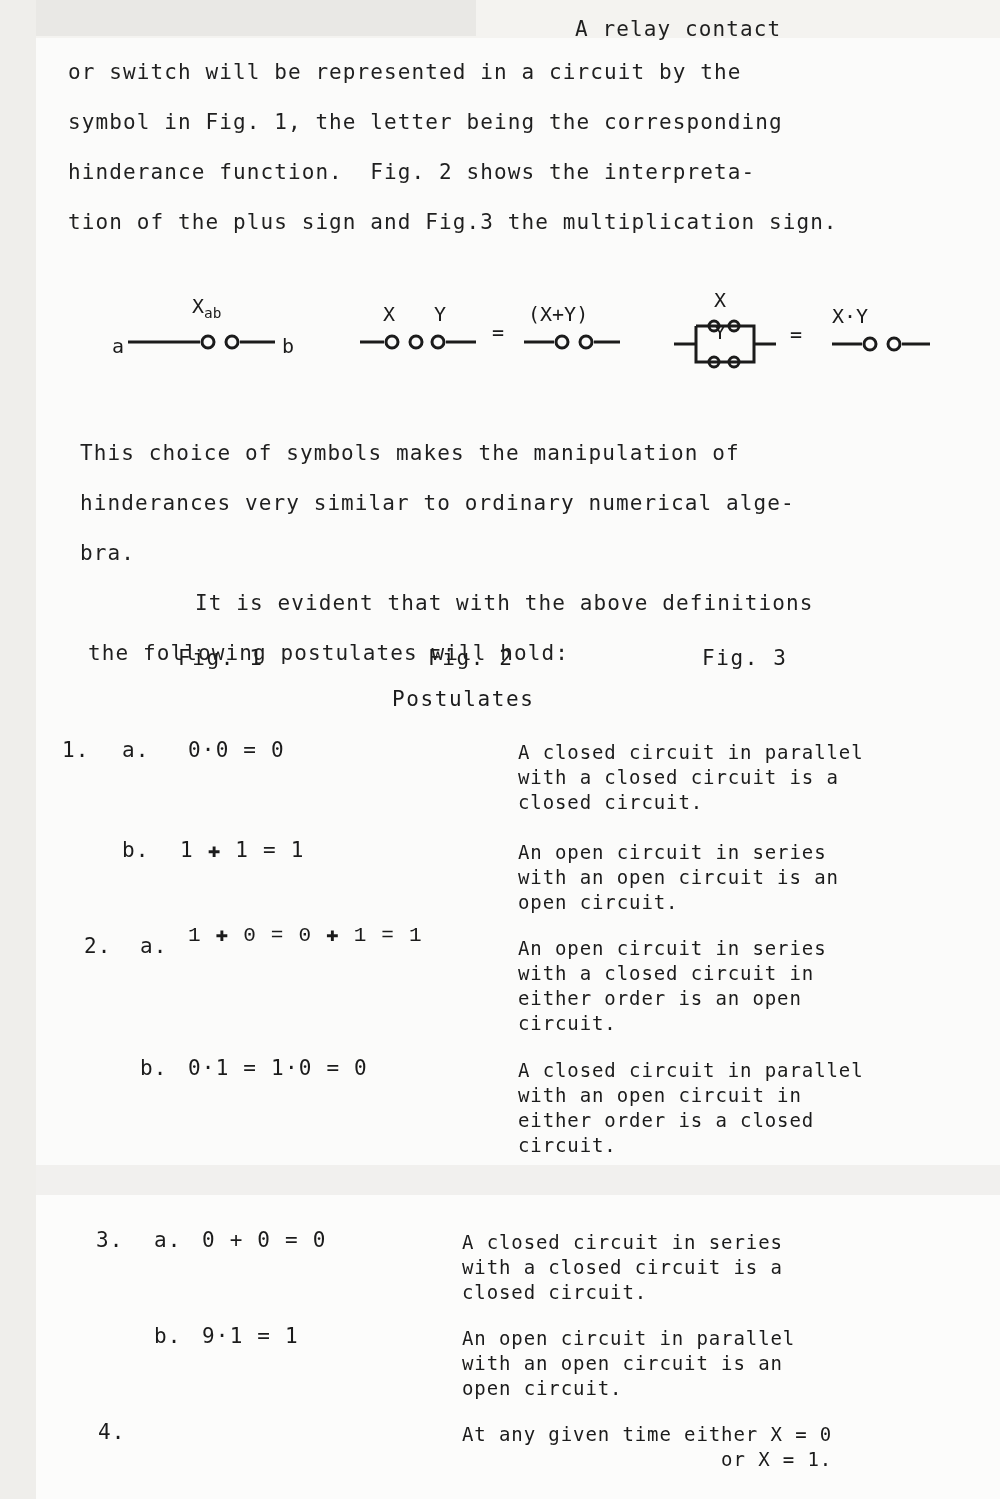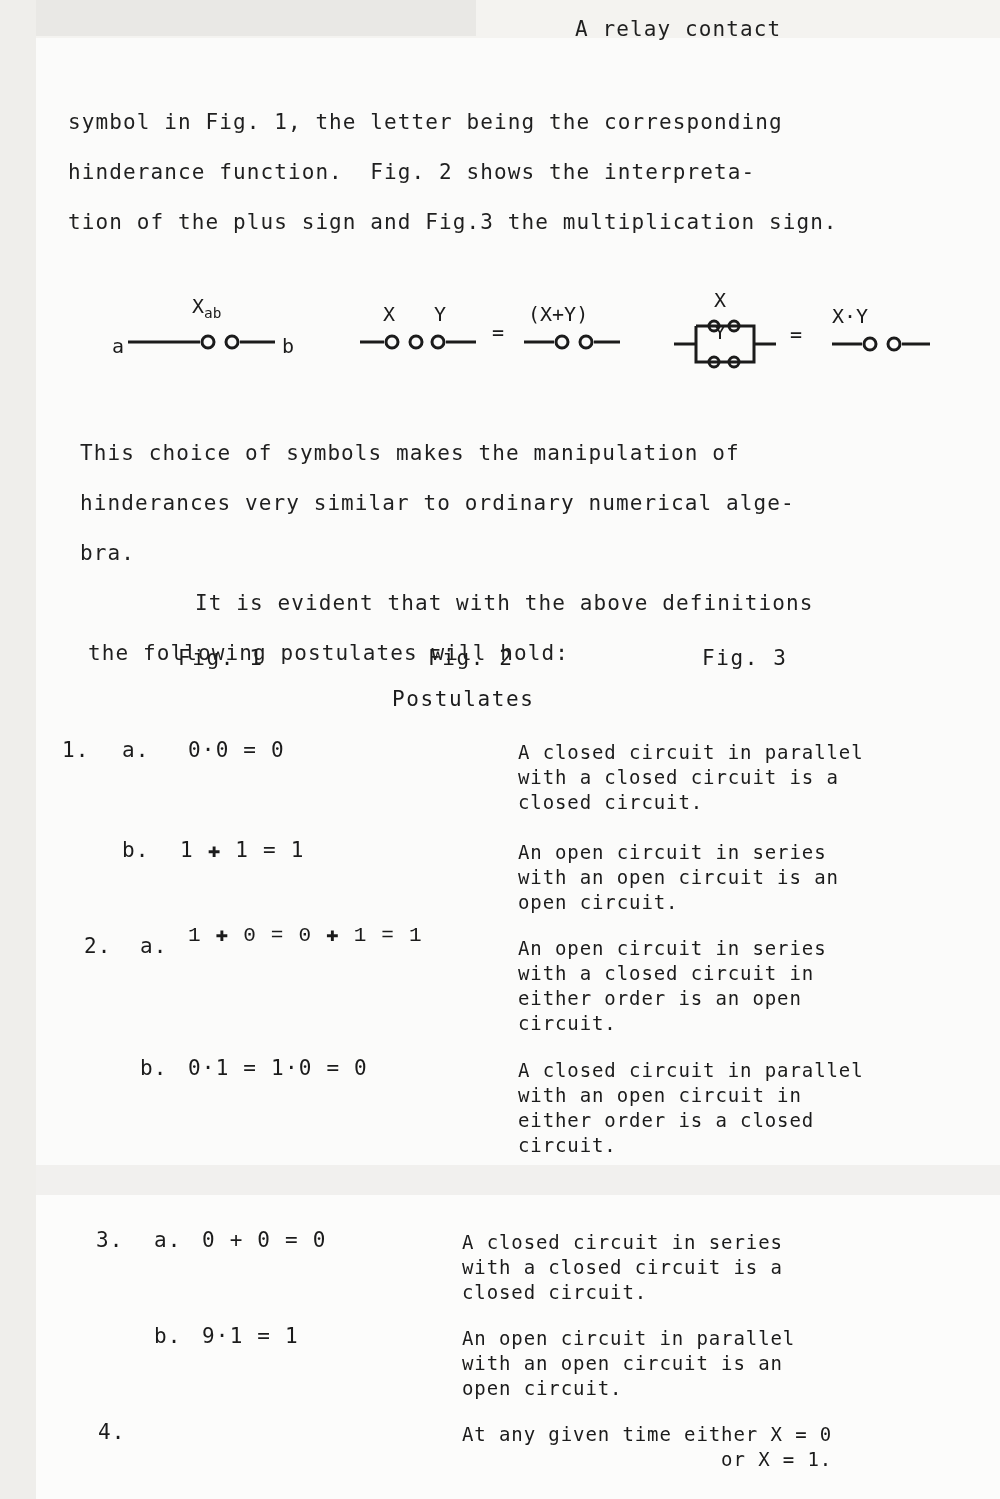--- a/index.html
+++ b/index.html
@@ -117,20 +117,21 @@
 </head>
 <body>
 
 <div class="page"></div>
 <div class="edge-left"></div>
 <div class="edge-top-block"></div>
 
 <div class="content">
 
   <div class="para t1">A relay contact</div>
+  <div class="para t2">or switch will be represented in a circuit by the</div>
   <div class="para t3">symbol in Fig. 1, the letter being the corresponding</div>
   <div class="para t4">hinderance function.  Fig. 2 shows the interpreta-</div>
   <div class="para t5">tion of the plus sign and Fig.3 the multiplication sign.</div>
 
   <div class="figures">
 
     <svg width="260" height="80" style="position:absolute;left:110px;top:20px;">
       <line x1="18" y1="42" x2="90" y2="42" stroke="#1b1b1b" stroke-width="3"></line>
       <circle cx="98" cy="42" r="6" fill="none" stroke="#1b1b1b" stroke-width="3"></circle>
       <circle cx="122" cy="42" r="6" fill="none" stroke="#1b1b1b" stroke-width="3"></circle>

